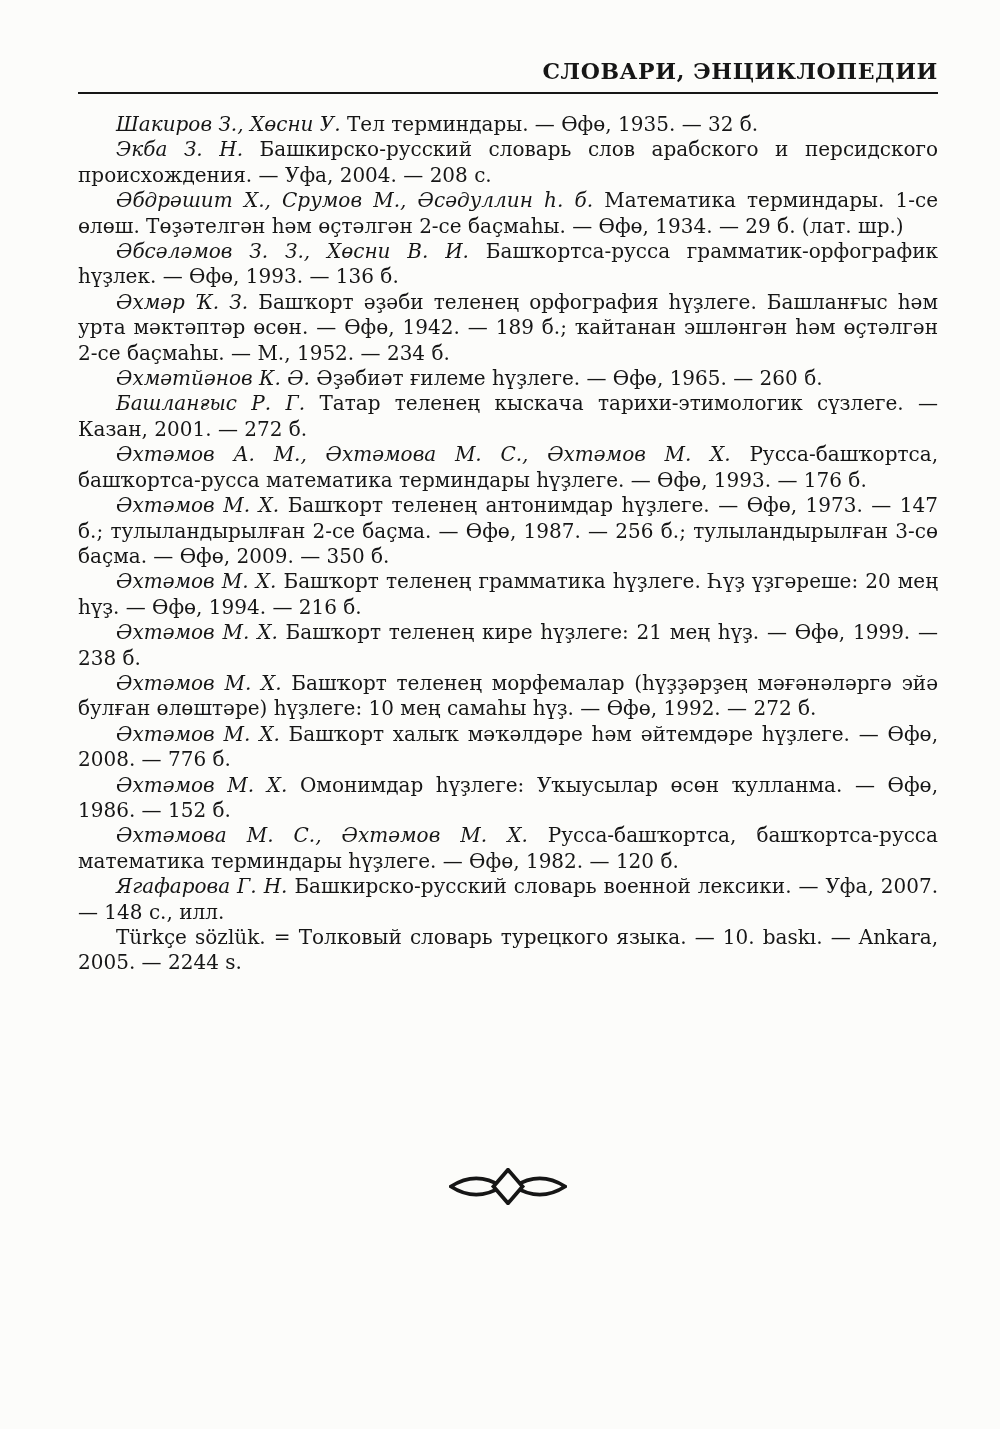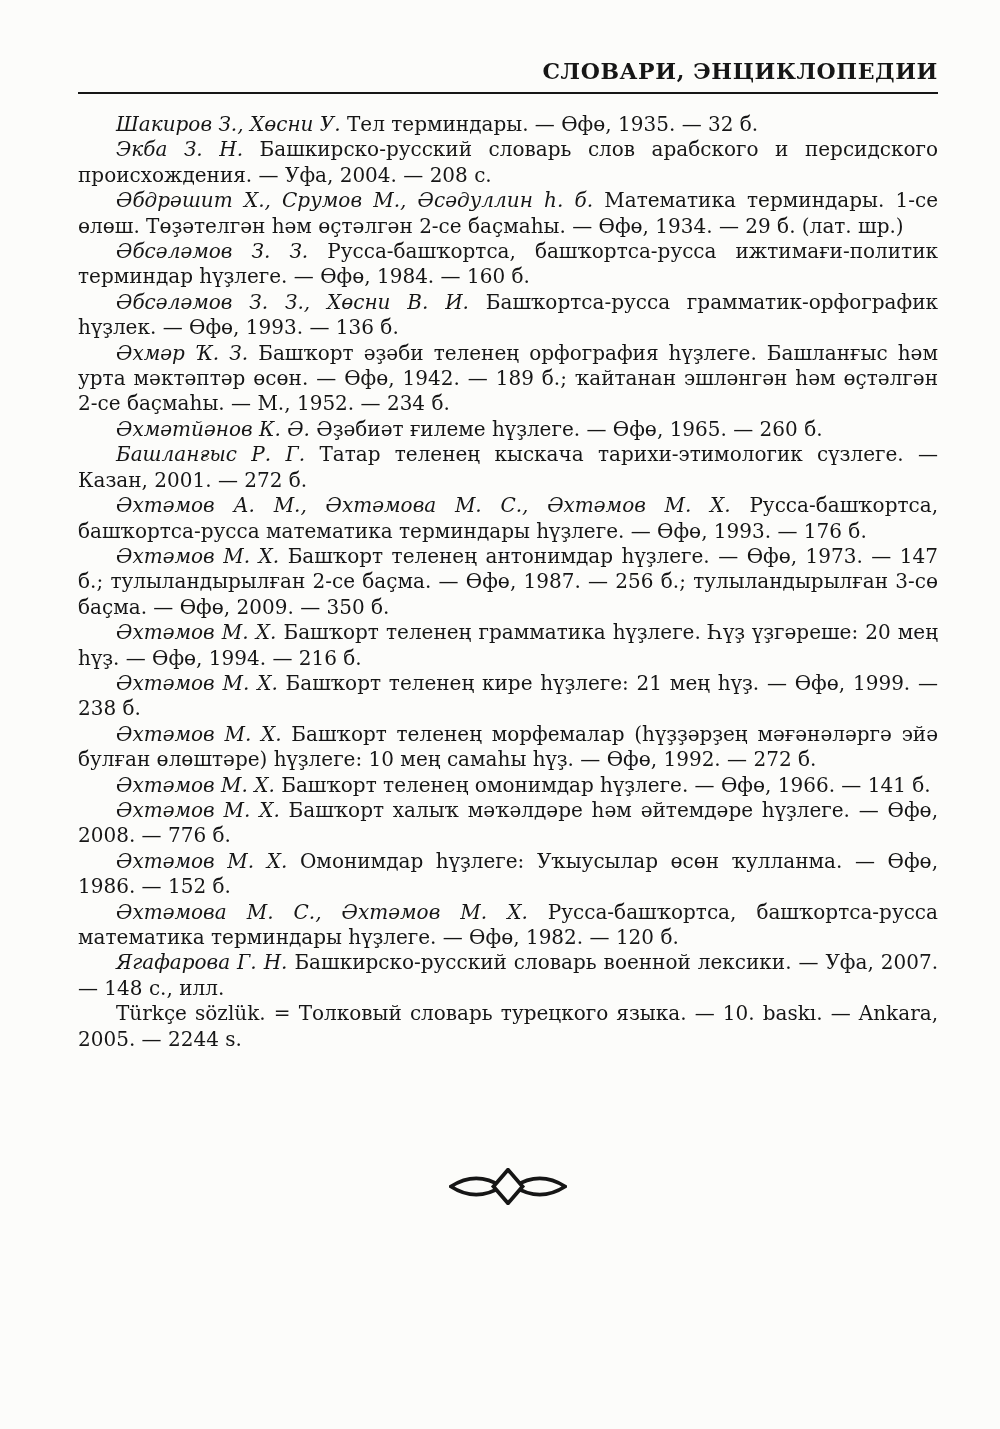--- a/index.html
+++ b/index.html
@@ -80,31 +80,29 @@
   <header class="page-header">
     <h1>СЛОВАРИ, ЭНЦИКЛОПЕДИИ</h1>
     <div class="header-rule"></div>
   </header>
 
   <main class="bibliography">
 
   <p class="entry"><i>Шакиров З., Хөсни У. </i><span>Тел терминдары. — Өфө, 1935. — 32 б.</span></p>
       <p class="entry"><i>Экба З. Н. </i><span>Башкирско-русский словарь слов арабского и персидского происхождения. — Уфа, 2004. — 208 с.</span></p>
       <p class="entry"><i>Әбдрәшит Х., Срумов М., Әсәдуллин һ. б. </i><span>Математика терминдары. 1-се өлөш. Төҙәтелгән һәм өҫтәлгән 2-се баҫмаһы. — Өфө, 1934. — 29 б. (лат. шр.)</span></p>
-      <p class="entry"><i>Әбсәләмов З. З. </i><span>Русса-башҡортса, башҡортса-русса ижтимағи-политик терминдар һүҙлеге. — Өфө, 1984. — 160 б.</span></p>
       <p class="entry"><i>Әбсәләмов З. З., Хөсни В. И. </i><span>Башҡортса-русса грамматик-орфографик һүҙлек. — Өфө, 1993. — 136 б.</span></p>
       <p class="entry"><i>Әхмәр Ҡ. З. </i><span>Башҡорт әҙәби теленең орфография һүҙлеге. Башланғыс һәм урта мәктәптәр өсөн. — Өфө, 1942. — 189 б.; ҡайтанан эшләнгән һәм өҫтәлгән 2-се баҫмаһы. — М., 1952. — 234 б.</span></p>
       <p class="entry"><i>Әхмәтйәнов К. Ә. </i><span>Әҙәбиәт ғилеме һүҙлеге. — Өфө, 1965. — 260 б.</span></p>
       <p class="entry"><i>Башланғыс Р. Г. </i><span>Татар теленең кыскача тарихи-этимологик сүзлеге. — Казан, 2001. — 272 б.</span></p>
       <p class="entry"><i>Әхтәмов А. М., Әхтәмова М. С., Әхтәмов М. Х. </i><span>Русса-башҡортса, башҡортса-русса математика терминдары һүҙлеге. — Өфө, 1993. — 176 б.</span></p>
       <p class="entry"><i>Әхтәмов М. Х. </i><span>Башҡорт теленең антонимдар һүҙлеге. — Өфө, 1973. — 147 б.; тулыландырылған 2-се баҫма. — Өфө, 1987. — 256 б.; тулыландырылған 3-сө баҫма. — Өфө, 2009. — 350 б.</span></p>
       <p class="entry"><i>Әхтәмов М. Х. </i><span>Башҡорт теленең грамматика һүҙлеге. Һүҙ үҙгәреше: 20 мең һүҙ. — Өфө, 1994. — 216 б.</span></p>
       <p class="entry"><i>Әхтәмов М. Х. </i><span>Башҡорт теленең кире һүҙлеге: 21 мең һүҙ. — Өфө, 1999. — 238 б.</span></p>
       <p class="entry"><i>Әхтәмов М. Х. </i><span>Башҡорт теленең морфемалар (һүҙҙәрҙең мәғәнәләргә эйә булған өлөштәре) һүҙлеге: 10 мең самаһы һүҙ. — Өфө, 1992. — 272 б.</span></p>
-      <p class="entry"><i>Әхтәмов М. Х. </i><span>Башҡорт теленең омонимдар һүҙлеге. — Өфө, 1966. — 141 б.</span></p>
       <p class="entry"><i>Әхтәмов М. Х. </i><span>Башҡорт халыҡ мәҡәлдәре һәм әйтемдәре һүҙлеге. — Өфө, 2008. — 776 б.</span></p>
       <p class="entry"><i>Әхтәмов М. Х. </i><span>Омонимдар һүҙлеге: Уҡыусылар өсөн ҡулланма. — Өфө, 1986. — 152 б.</span></p>
       <p class="entry"><i>Әхтәмова М. С., Әхтәмов М. Х. </i><span>Русса-башҡортса, башҡортса-русса математика терминдары һүҙлеге. — Өфө, 1982. — 120 б.</span></p>
       <p class="entry"><i>Ягафарова Г. Н. </i><span>Башкирско-русский словарь военной лексики. — Уфа, 2007. — 148 с., илл.</span></p>
       <p class="entry"><span>Türkçe sözlük. = Толковый словарь турецкого языка. — 10. baskı. — Ankara, 2005. — 2244 s.</span></p>
     </main>
 
   <div class="ornament-wrap">
     <svg width="118" height="37" viewBox="0 0 130 40" aria-hidden="true">
       <path d="M2,20 Q30,2 58,20 Q30,38 2,20 Z" fill="none" stroke="#161616" stroke-width="4"></path>

